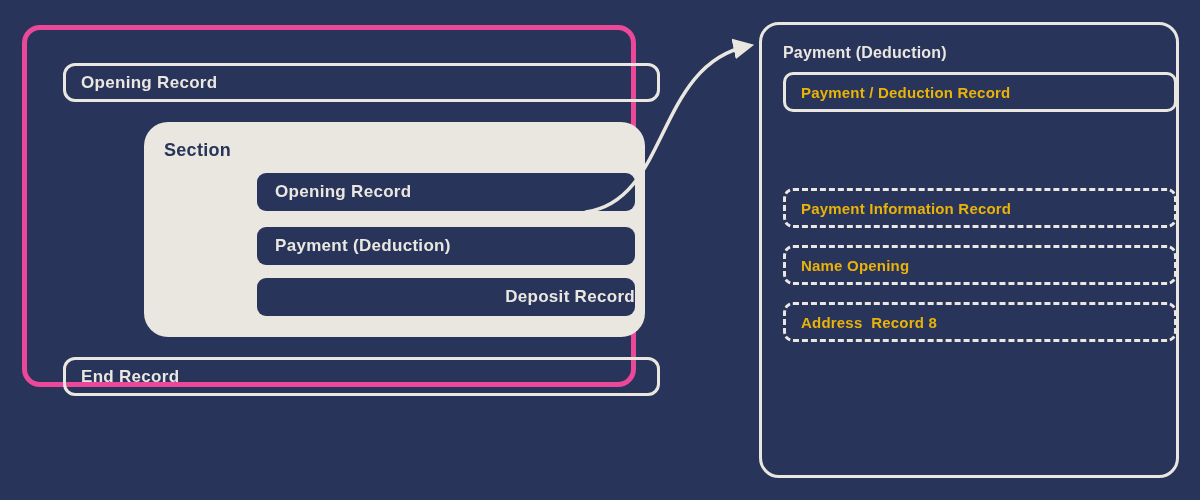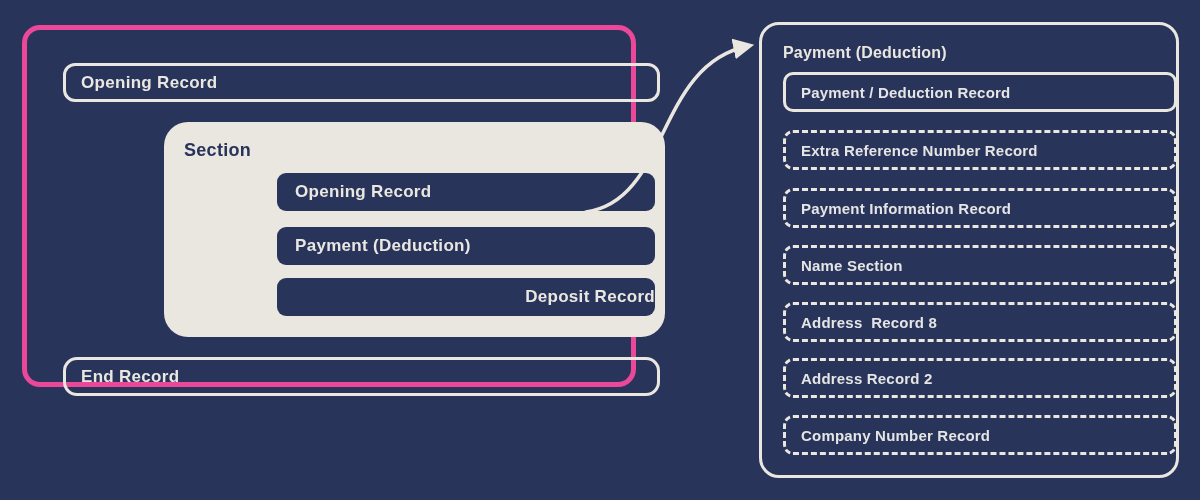--- a/index.html
+++ b/index.html
@@ -28,29 +28,28 @@
     width: 576px; height: 33px;
     border: 3px solid #eae7e1;
     border-radius: 12px;
     display: flex; align-items: center;
     padding-left: 15px;
     color: #eae7e1;
     font-weight: 700; font-size: 17px;
     letter-spacing: 0.3px;
   }
   .record-box.opening { top: 33px; }
-  .record-box.end     { top: 327px; border-radius: 14px; }
+  .record-box.end     { top: 327px; }
   
   .section {
     position: absolute;
     left: 117px; top: 92px;
     width: 501px; height: 215px;
     background: #eae7e1;
     border-radius: 24px;
-    margin-left: 20px;
   }
   .section-label {
     position: absolute;
     left: 20px; top: 18px;
     color: #29345a;
     font-weight: 700; font-size: 18px;
     letter-spacing: 0.3px;
   }
   .section-item {
     position: absolute;
@@ -83,21 +82,21 @@
     font-weight: 700; font-size: 16px;
     letter-spacing: 0.2px;
   }
   .detail-record {
     position: absolute;
     left: 21px;
     width: 373px; height: 34px;
     border-radius: 10px;
     display: flex; align-items: center;
     padding-left: 15px;
-    color: #e5e5e5;
+    color: #eab308;
     font-weight: 700; font-size: 15px;
     letter-spacing: 0.2px;
   }
   .detail-record.solid  { border: 3px solid  #eae7e1; }
   .detail-record.dashed { border: 3px dashed #eae7e1; }
   .detail-record.r0 { top: 47px; }
   .detail-record.r1 { top: 105px; }
   .detail-record.r2 { top: 163px; align-items: center; }
   .detail-record.r3 { top: 220px; }
   .detail-record.r4 { top: 277px; }
@@ -141,37 +140,28 @@
       <span class="rec-label">End Record</span>
     </div>
   </div>
 
   <div class="detail-panel">
     <div class="panel-title">Payment (Deduction)</div>
 
     <div class="detail-record solid r0">
       <span class="rec-label">Payment / Deduction Record</span>
     </div>
-    <div class="detail-record dashed r1">
-      <span class="rec-label">Extra Reference Number Record</span>
-    </div>
     <div class="detail-record dashed r2">
       <span class="rec-label">Payment Information Record</span>
     </div>
     <div class="detail-record dashed r3">
-      <span class="rec-label">Name Section</span>
+      <span class="rec-label">Name Opening</span>
     </div>
     <div class="detail-record dashed r4">
       <span class="rec-label">Address  Record 8</span>
-    </div>
-    <div class="detail-record dashed r5">
-      <span class="rec-label">Address Record 2</span>
-    </div>
-    <div class="detail-record dashed r6">
-      <span class="rec-label">Company Number Record</span>
     </div>
   </div>
 
   <svg class="arrow-svg" viewBox="0 0 1200 500" xmlns="http://www.w3.org/2000/svg">
     <defs>
       <marker id="arrowhead" viewBox="0 0 10 10" refX="7" refY="5" markerWidth="6" markerHeight="6" orient="auto">
         <path d="M0,0 L10,5 L0,10 z" fill="#eae7e1"></path>
       </marker>
     </defs>
     <path d="M 586 212 C 670 200, 655 65, 748 46" fill="none" stroke="#eae7e1" stroke-width="3.5" stroke-linecap="round" marker-end="url(#arrowhead)"></path>

